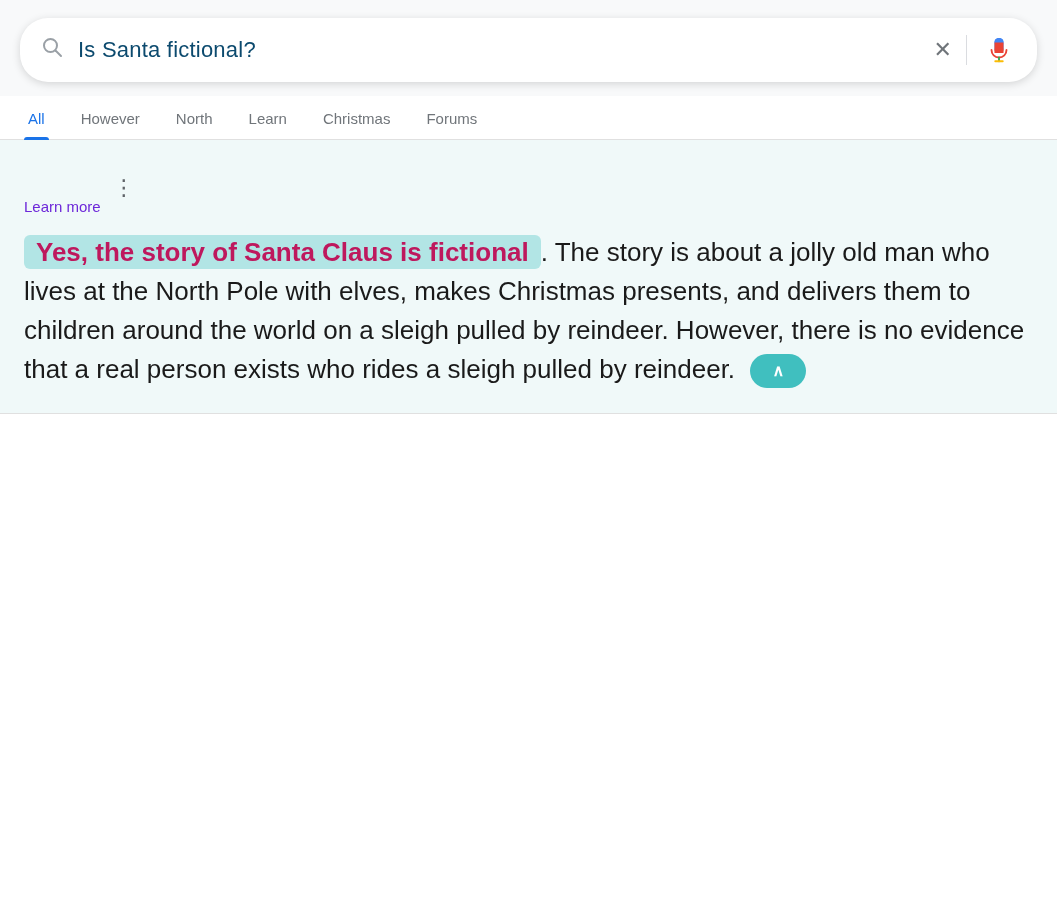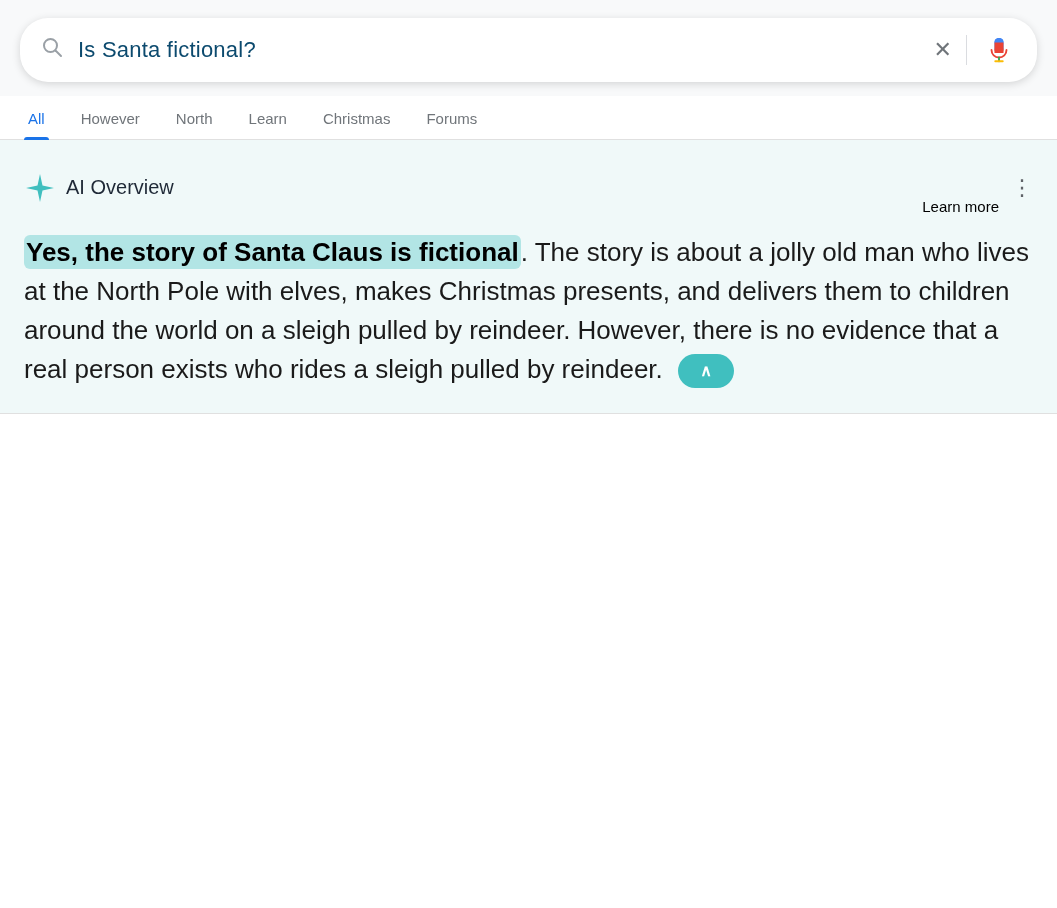--- a/index.html
+++ b/index.html
@@ -135,21 +135,21 @@
     }
 
     .ai-overview-right {
       display: flex;
       align-items: center;
       gap: 12px;
     }
 
     .learn-more-link {
       font-size: 15px;
-      color: #000000;
+      color: #6d28d9;
       cursor: pointer;
       text-decoration: none;
       margin-top: 38px;
     }
 
     .more-options-icon {
       font-size: 22px;
       color: #5f6368;
       cursor: pointer;
     }
@@ -158,23 +158,23 @@
     .ai-content {
       font-size: 26px;
       line-height: 1.5;
       color: #1a1a1a;
       font-weight: 400;
     }
 
     .ai-highlight {
       background: #b2e5e5;
       border-radius: 6px;
-      padding: 2px 2px;
+      padding: 2px 12px;
       font-weight: 600;
-      color: #000000;
+      color: #be185d;
     }
 
     .collapse-button {
       display: inline-flex;
       align-items: center;
       justify-content: center;
       background: #40bfbf;
       border-radius: 20px;
       width: 56px;
       height: 34px;
@@ -224,29 +224,20 @@
   <div class="tab-item active">All</div>
   <div class="tab-item">However</div>
   <div class="tab-item">North</div>
   <div class="tab-item">Learn</div>
   <div class="tab-item">Christmas</div>
   <div class="tab-item">Forums</div>
 </div>
 
 <div class="ai-overview-section">
   <div class="ai-overview-header">
-    <div class="ai-overview-left">
-      <div class="sparkle-icon">
-        
-        <svg viewBox="0 0 32 32" xmlns="http://www.w3.org/2000/svg">
-          <path d="M16 2 L18.5 13.5 L30 16 L18.5 18.5 L16 30 L13.5 18.5 L2 16 L13.5 13.5 Z" fill="#40bfbf"></path>
-        </svg>
-      </div>
-      <span class="ai-overview-title">AI Overview</span>
-    </div>
     <div class="ai-overview-right">
       <span class="learn-more-link">Learn more</span>
       <span class="more-options-icon">⋮</span>
     </div>
   </div>
 
   <div class="ai-content">
     <span class="ai-highlight">Yes, the story of Santa Claus is fictional</span><span>. The story is about a jolly old man who lives at the North Pole with elves, makes Christmas presents, and delivers them to children around the world on a sleigh pulled by reindeer. However, there is no evidence that a real person exists who rides a sleigh pulled by reindeer.</span>
     <span class="collapse-button">
       <span class="collapse-button-arrow">∧</span>

